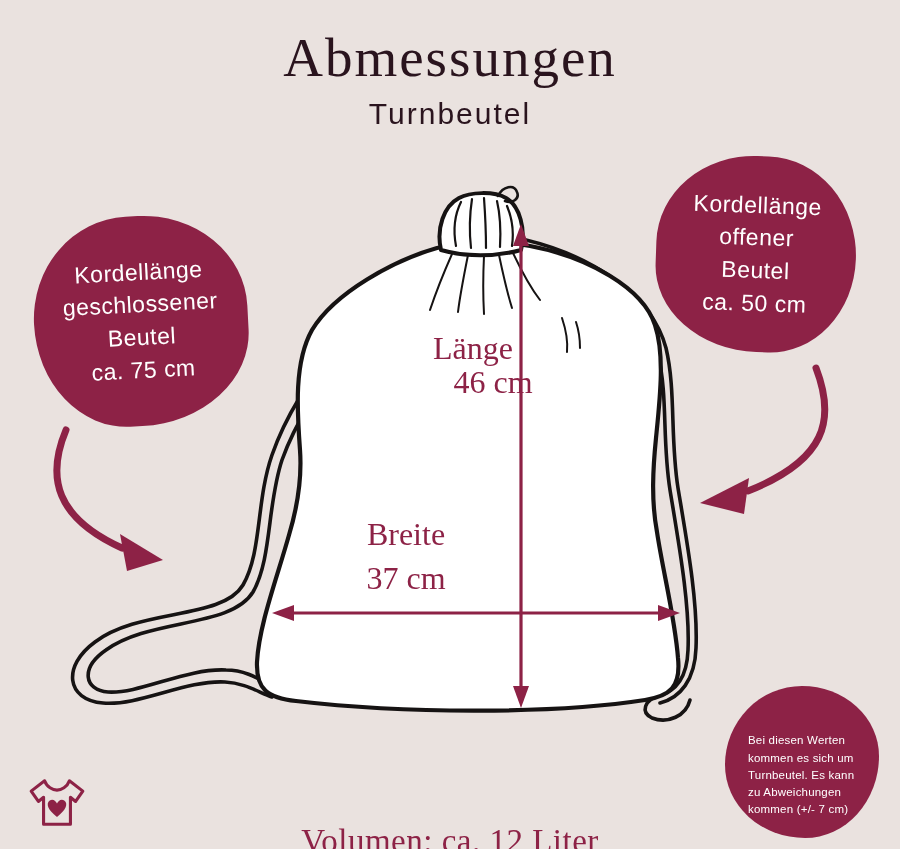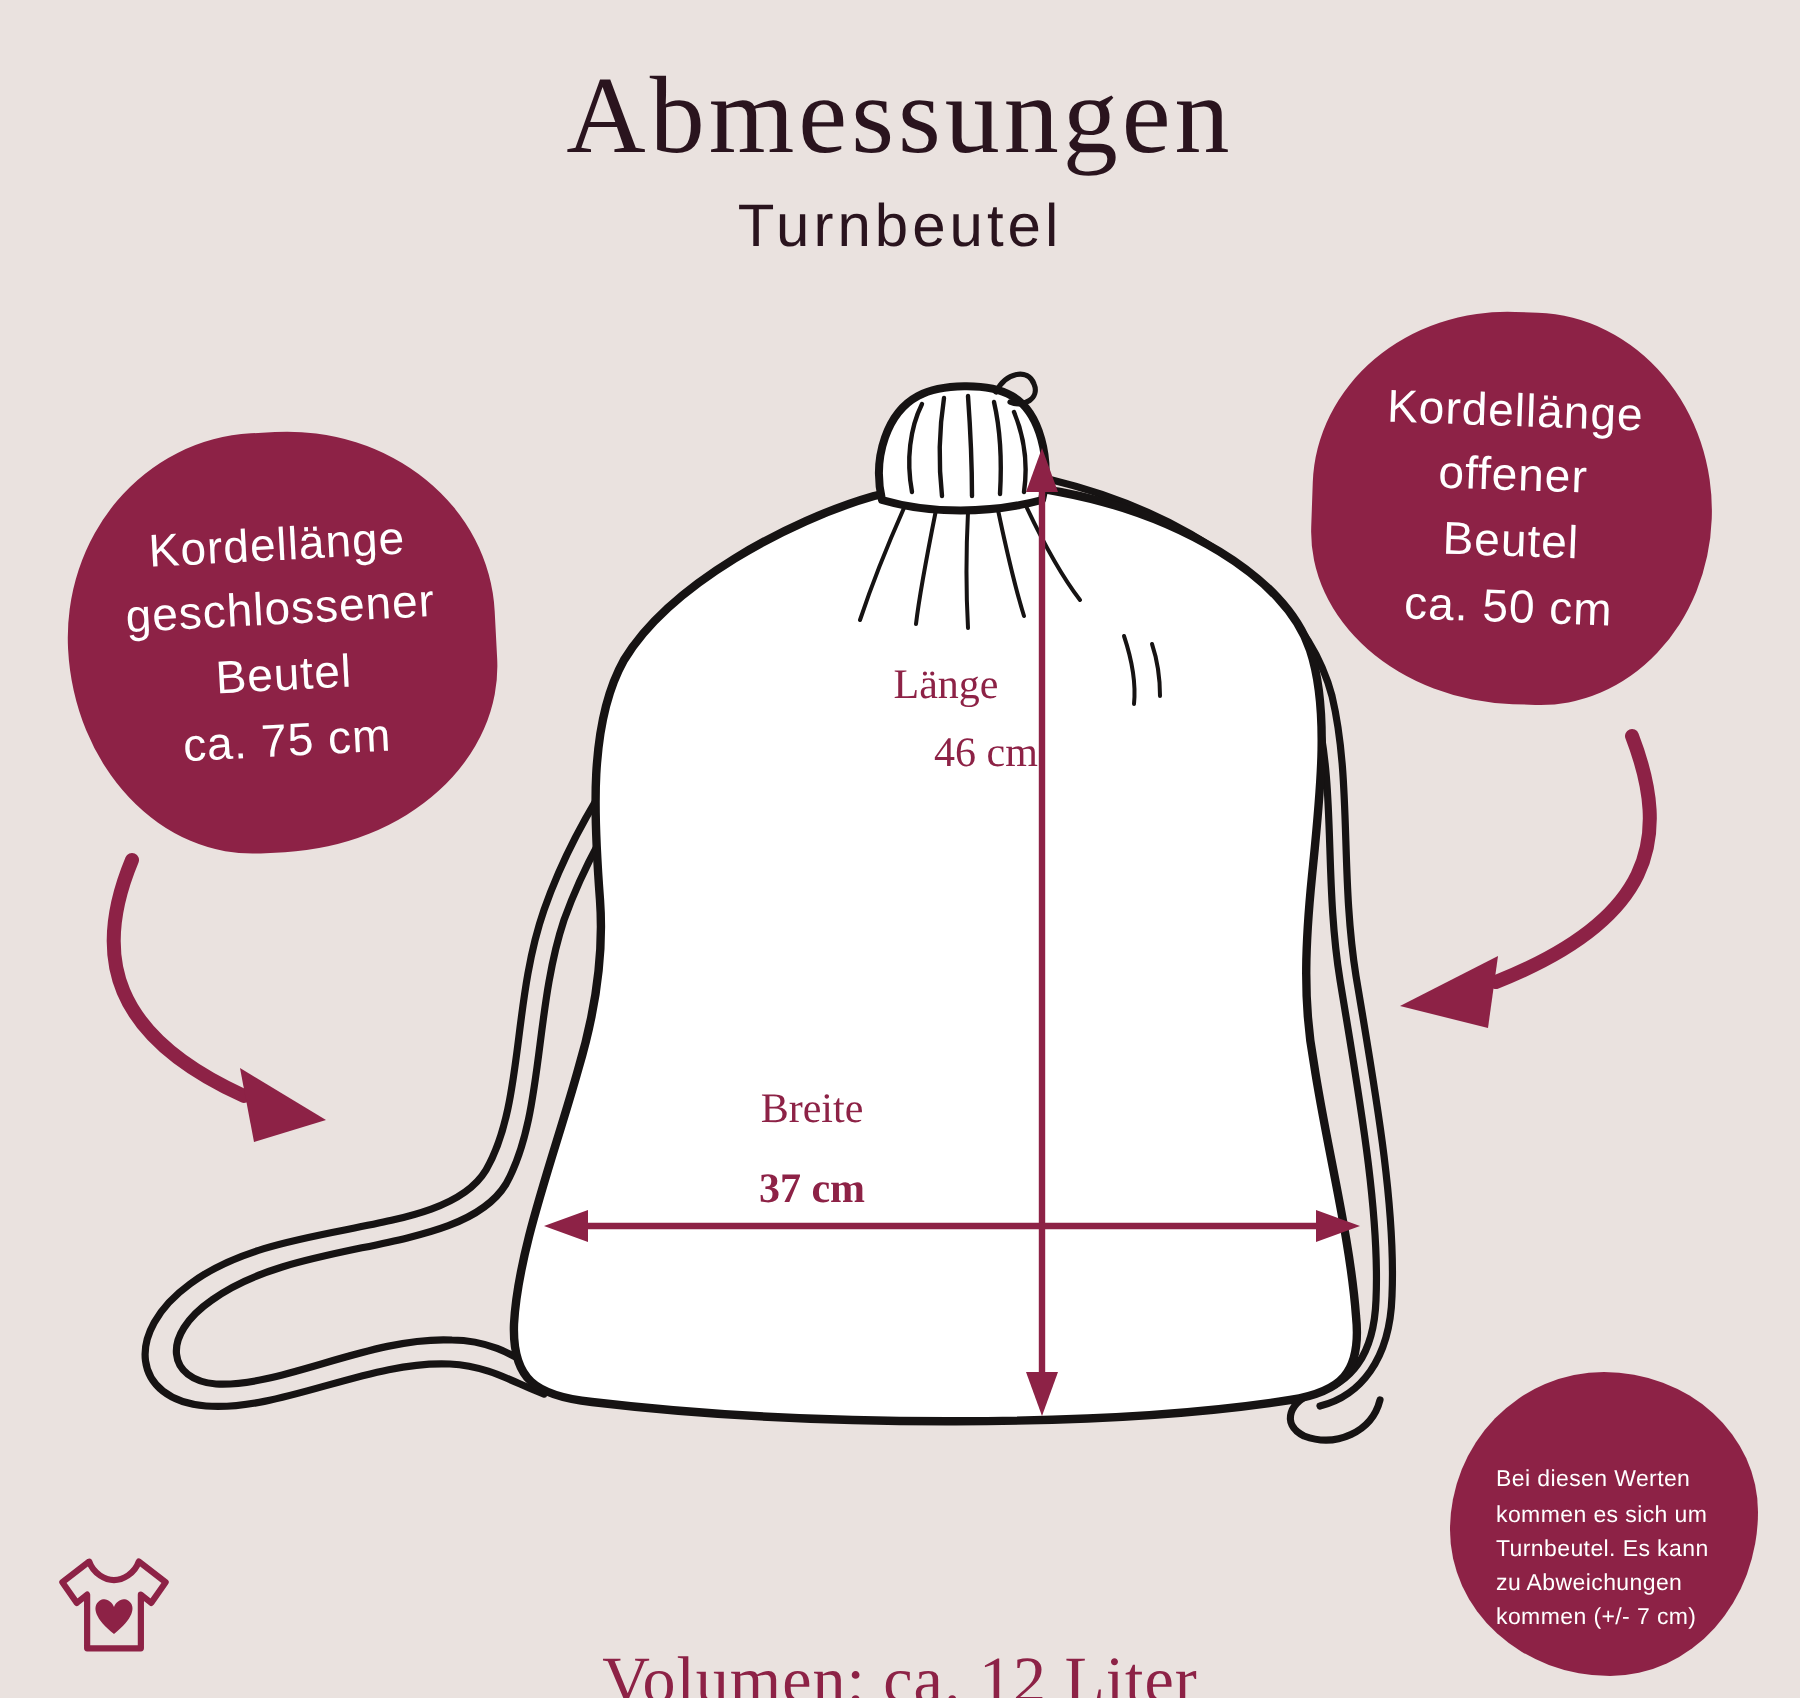--- a/index.html
+++ b/index.html
@@ -21,25 +21,25 @@
                transform:rotate(-3deg); font-size:23px; line-height:1.42; letter-spacing:.5px; }
   #right-blob { left:656px; top:156px; width:200px; height:196px;
                 border-radius:52% 48% 45% 55% / 48% 54% 52% 46%;
                 transform:rotate(2deg); font-size:23px; line-height:1.42; letter-spacing:.5px; }
   #note-blob { left:725px; top:686px; width:154px; height:152px;
                border-radius:50% 50% 48% 52% / 52% 46% 54% 48%;
                font-size:11.5px; line-height:1.5; justify-content:center; align-items:flex-start;
                padding:27px 6px 0 23px; text-align:left; letter-spacing:.2px; }
 
   .dim-label { font-family:"Liberation Serif", serif; color:var(--maroon,#8d2246);
-               font-size:21px; font-weight:500; text-align:center; }
+               font-size:32px; font-weight:500; text-align:center; }
   #laenge-label { left:418px; top:330px; width:110px; }
   #laenge-value { left:438px; top:364px; width:110px; }
-  #breite-label { left:350px; top:542px; width:112px; }
-  #breite-value { left:350px; top:582px; width:112px;font-weight:bold; }
+  #breite-label { left:350px; top:516px; width:112px; }
+  #breite-value { left:350px; top:560px; width:112px; }
 
   #volume { width:100%; text-align:center; top:779px; font-family:"Liberation Serif", serif;
             font-size:33px; font-weight:500; color:var(--maroon,#8d2246); letter-spacing:.5px;margin-top:44px; }
 
   #logo { left:26px; top:774px; width:62px; height:58px; }
 
   .ink { stroke:var(--ink,#161313); fill:none; stroke-linecap:round; stroke-linejoin:round; }
   .bag-fill { fill:#ffffff; stroke:var(--ink,#161313); stroke-linejoin:round; }
   .maroon-stroke { stroke:var(--maroon,#8d2246); fill:none; stroke-linecap:round; }
   .maroon-fill { fill:var(--maroon,#8d2246); }

